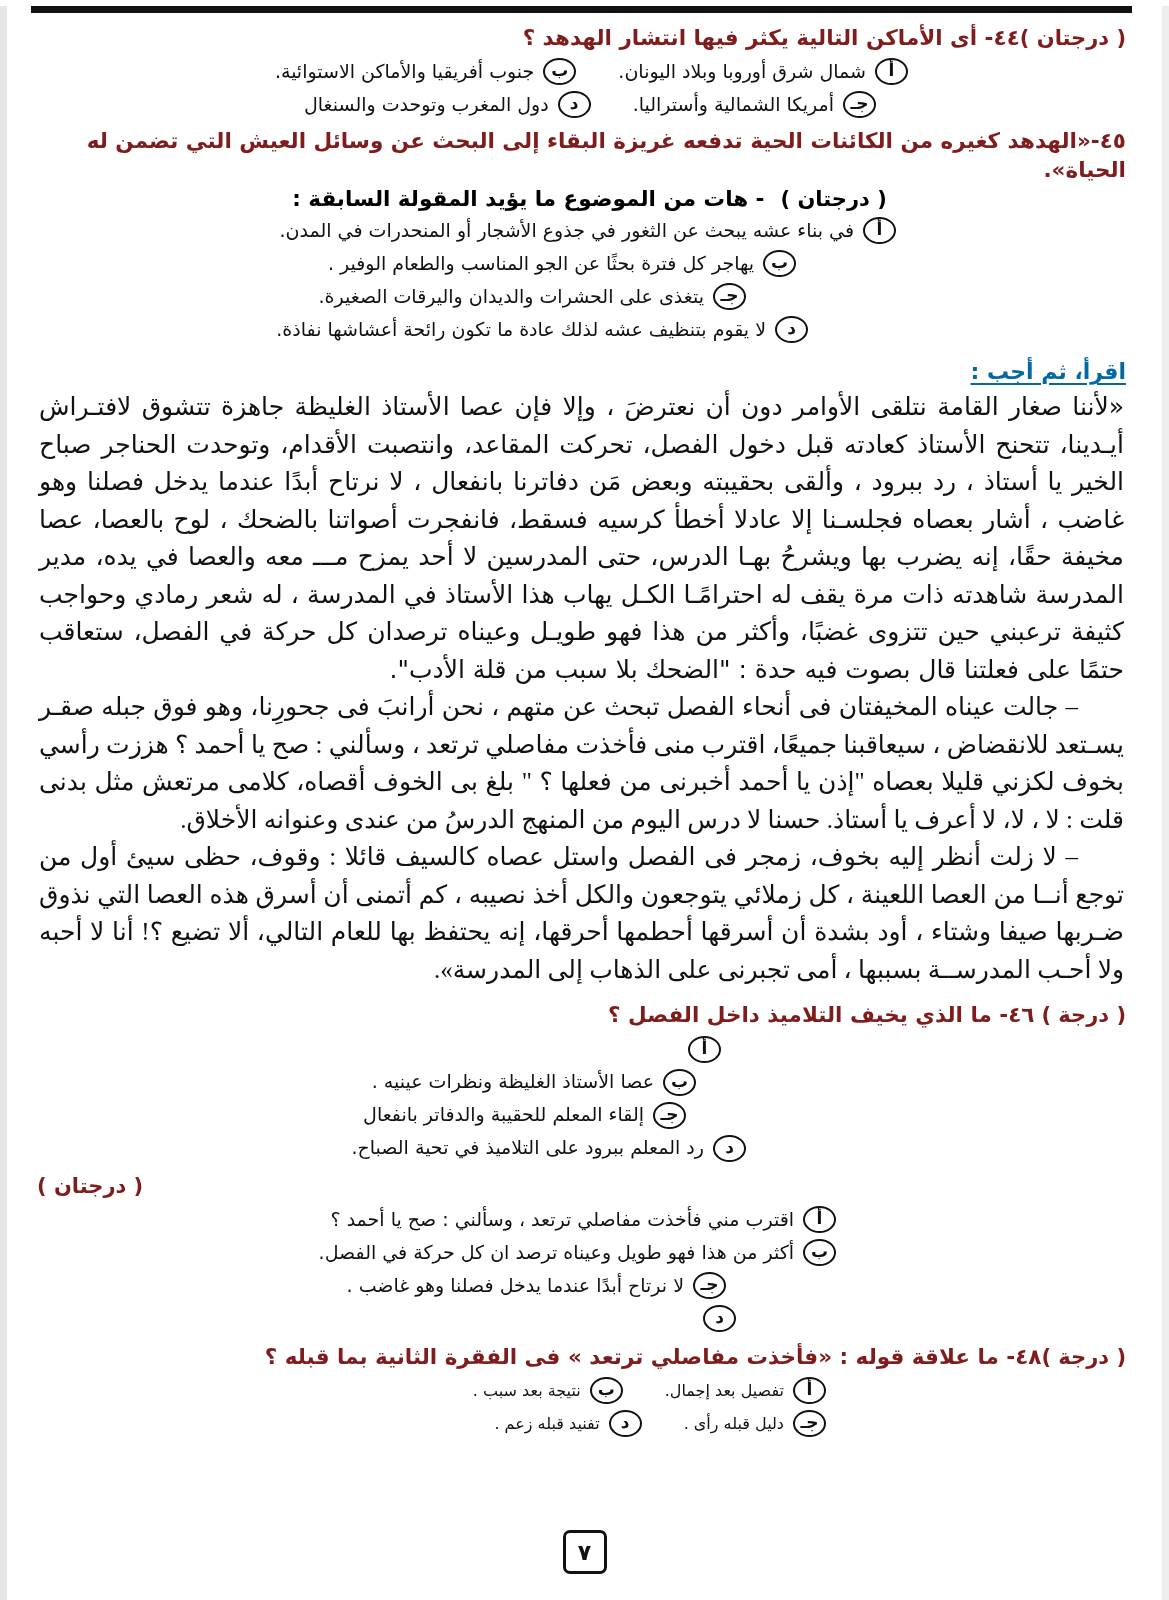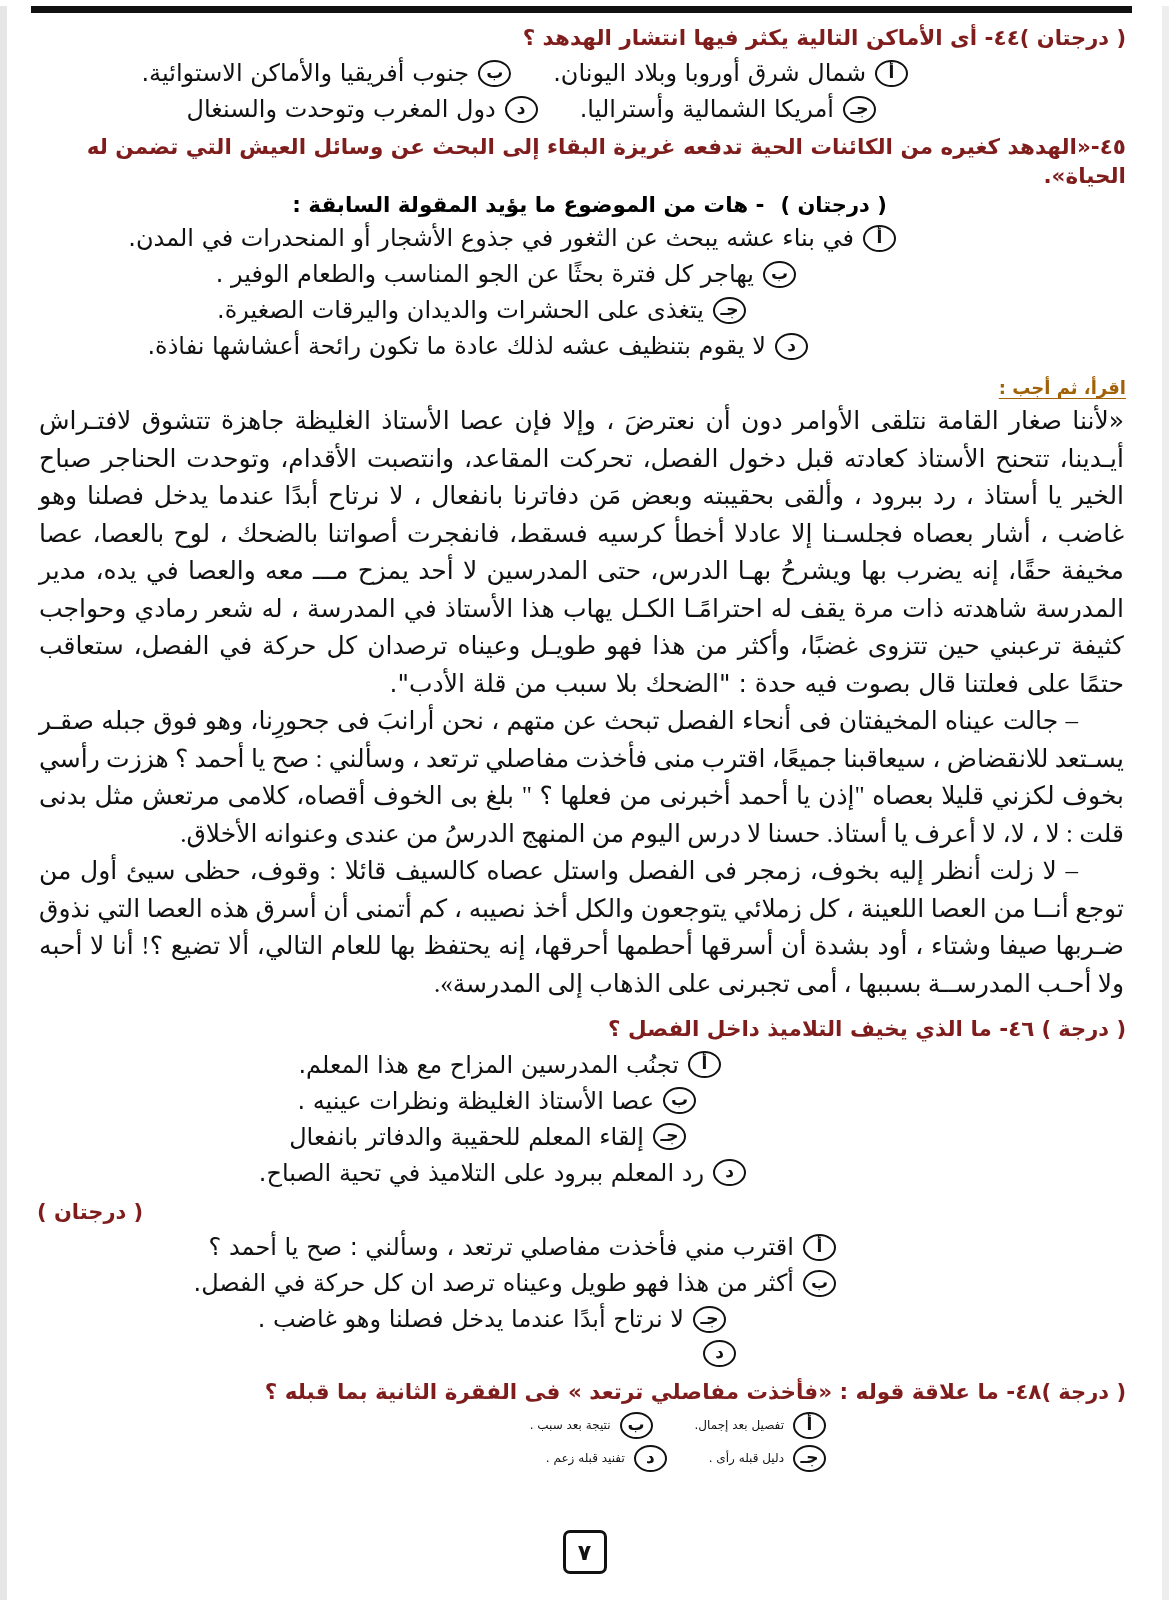--- a/index.html
+++ b/index.html
@@ -112,42 +112,42 @@
     align-items: center;
     justify-content: center;
     font-size: 17px;
     font-weight: bold;
     line-height: 1;
     color: #111;
     box-sizing: border-box;
     padding-bottom: 2px;
   }
   .opt-text {
-    font-size: 24px;
+    font-size: 19px;
     color: #111;
     white-space: nowrap;
     line-height: 1.25;
   }
 
   
   .opt-row.two-col {
     padding-right: 0;
     justify-content: flex-start;
     padding-right: 300px;
   }
-  .opt-row.two-col .opt-text { font-size: 12px; }
+  .opt-row.two-col .opt-text { font-size: 16px; }
 
   
   .read-head {
     margin: 16px 0 4px 0;
-    font-size: 18px;
+    font-size: 22px;
     font-weight: bold;
     text-decoration: underline;
     text-underline-offset: 4px;
-    color: #a16207;
+    color: #0369a1;
   }
   .passage {
     font-size: 25px;
     line-height: 1.5;
     color: #111;
     text-align: justify;
     text-justify: inter-word;
     direction: rtl;
     margin: 0;
     padding: 0 2px;
@@ -260,21 +260,20 @@
     </div>
 
     <div class="q-head single-line" style="margin-top:12px;gap:7px;">
       <span class="q-text">٤٦- ما الذي يخيف التلاميذ داخل الفصل ؟</span>
       <span class="q-mark">( درجة )</span>
     </div>
     <div class="opts">
       <div class="opt-row" style="padding-right:405px;">
         <div class="opt">
           <span class="bullet">أ</span>
-          <span class="opt-text">تجنُب المدرسين المزاح مع هذا المعلم.</span>
         </div>
       </div>
       <div class="opt-row" style="padding-right:430px;">
         <div class="opt">
           <span class="bullet">ب</span>
           <span class="opt-text">عصا الأستاذ الغليظة ونظرات عينيه .</span>
         </div>
       </div>
       <div class="opt-row" style="padding-right:440px;">
         <div class="opt">

